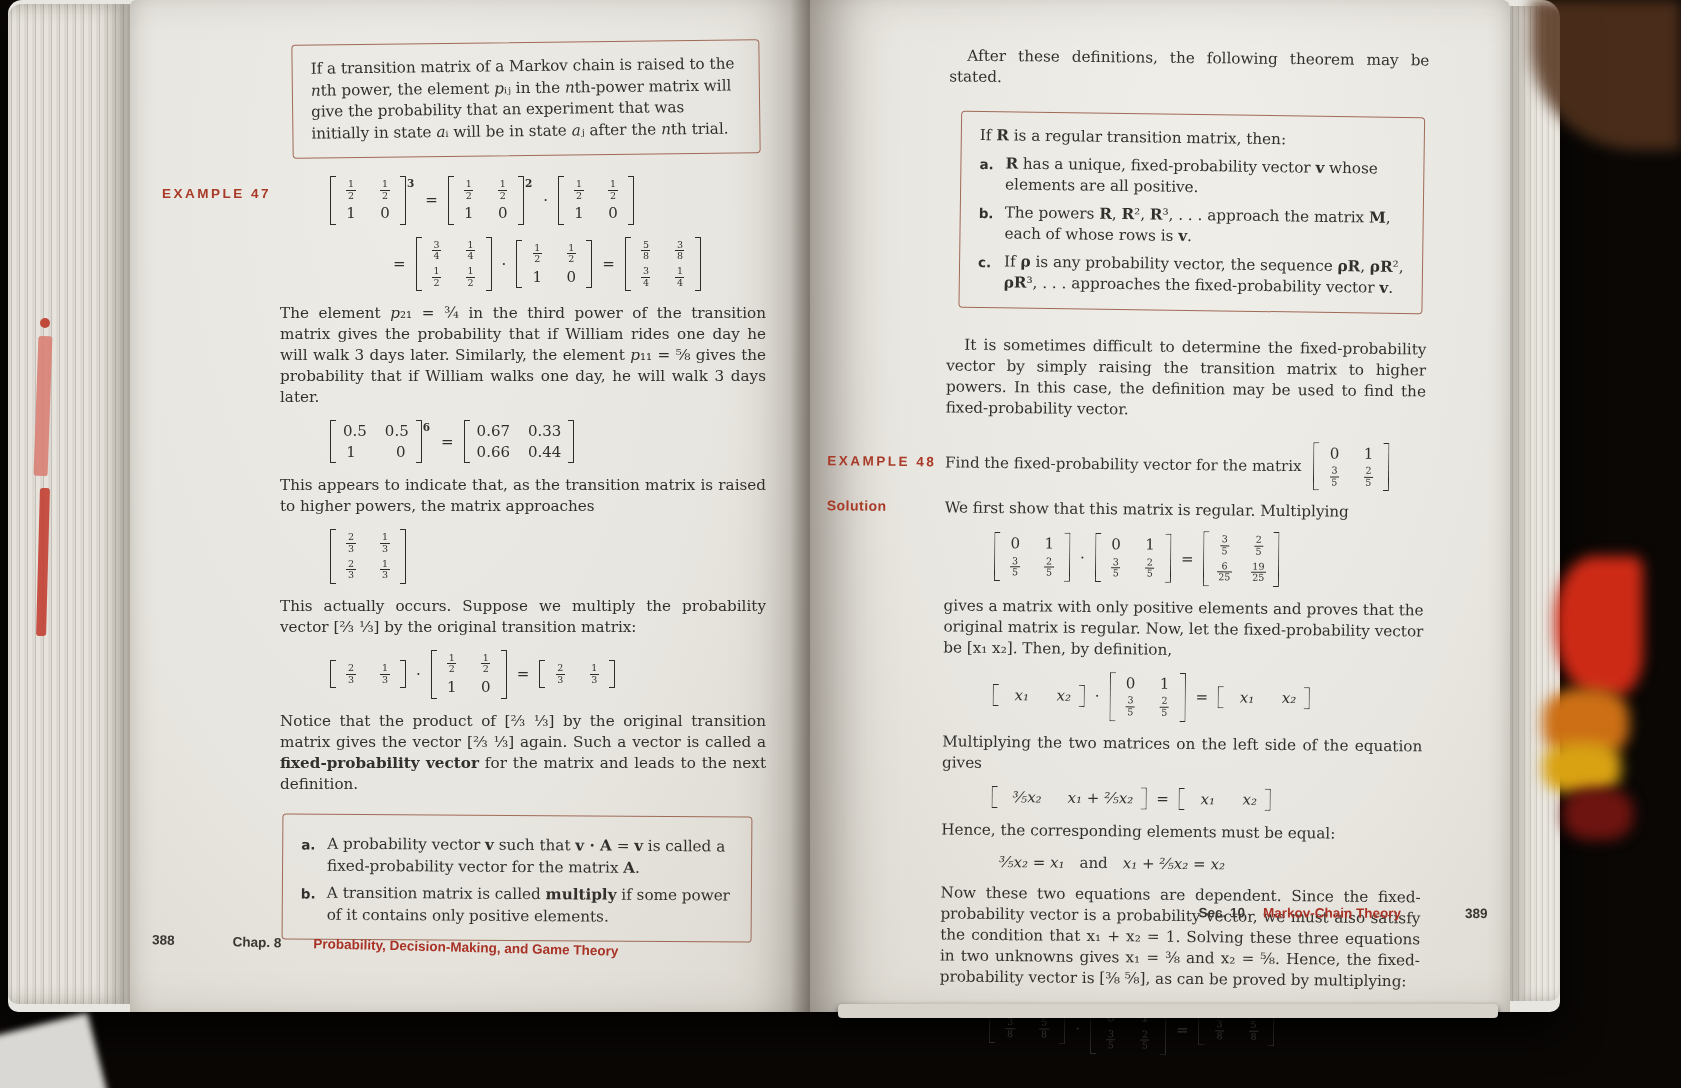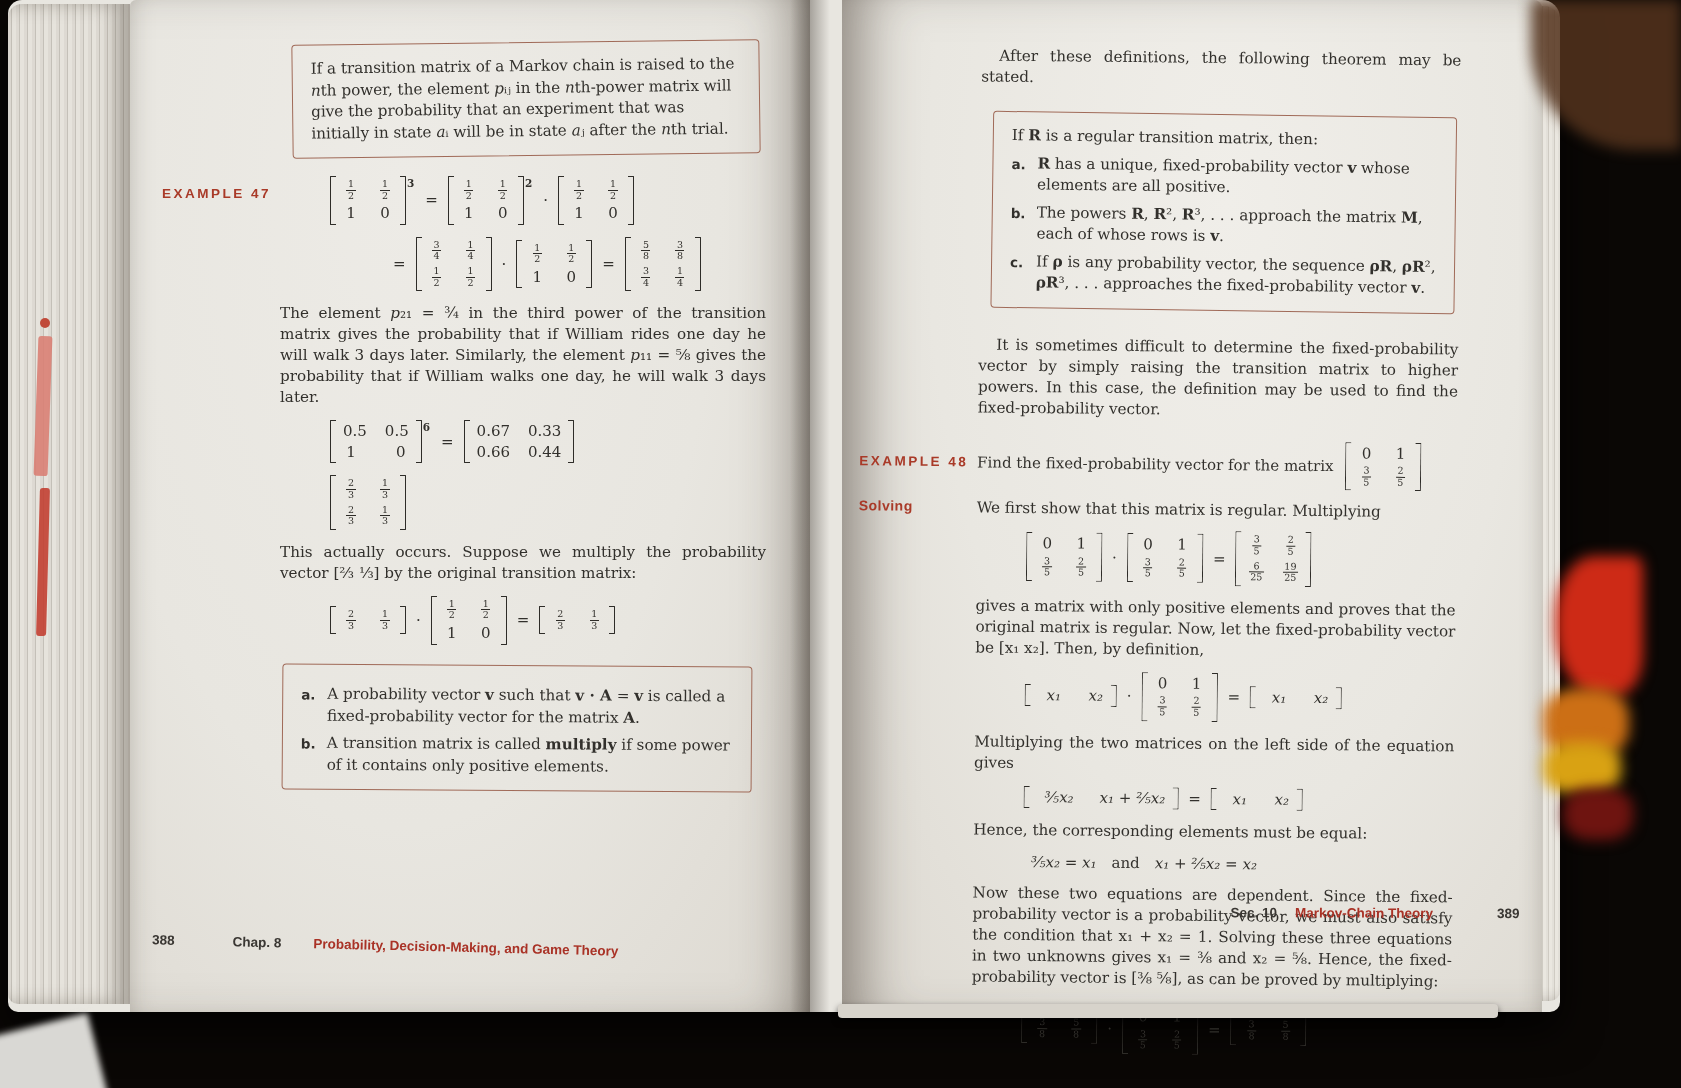--- a/index.html
+++ b/index.html
@@ -11,21 +11,21 @@
   .edges-left{position:absolute;left:0;top:4px;width:122px;height:1000px;border-radius:14px 0 0 10px;
         background:repeating-linear-gradient(90deg,#ddd9d2 0 3px,#c4c0b8 3px 4px,#e6e3dc 4px 8px);
         box-shadow:inset -14px 0 18px rgba(70,60,50,.35);}
   .edges-right{position:absolute;right:0;top:6px;width:50px;height:995px;border-radius:0 16px 10px 0;
         background:repeating-linear-gradient(90deg,#e3e0d9 0 2px,#cfcbc3 2px 3px,#eae7e0 3px 6px);
         box-shadow:inset 12px 0 14px rgba(70,60,50,.3);}
   .page{position:absolute;top:0;height:1012px;}
   .page-left{left:122px;width:680px;border-radius:6px 0 0 0;
         background:radial-gradient(ellipse at 40% 18%,#edebe6 0%,#e8e6e0 55%,#dcd8d0 100%);
         box-shadow:inset -42px 0 55px -28px rgba(60,50,40,.5),inset 18px 0 25px -18px rgba(60,50,40,.25);}
-  .page-right{left:834px;width:700px;border-radius:0 8px 0 0;
+  .page-right{left:802px;width:700px;border-radius:0 8px 0 0;
         background:radial-gradient(ellipse at 55% 20%,#f0eee9 0%,#e9e7e1 55%,#ddd9d1 100%);
         box-shadow:inset 46px 0 60px -30px rgba(60,50,40,.55),inset -16px 0 22px -16px rgba(60,50,40,.25);}
   .spine{position:absolute;left:782px;top:0;width:40px;height:1012px;
         background:linear-gradient(90deg,rgba(40,32,25,0) 0%,rgba(40,32,25,.34) 50%,rgba(40,32,25,0) 100%);}
   .book-bottom-band{position:absolute;left:830px;bottom:-6px;width:660px;height:14px;background:#d7d3cb;
         border-radius:4px;box-shadow:0 3px 6px rgba(0,0,0,.6);}
   
   .blob{position:absolute;filter:blur(7px);}
   .blob-topright{right:0;top:0;width:150px;height:150px;background:#54331d;border-radius:0 0 0 70%;opacity:.85;}
   .blob-red{right:38px;top:556px;width:88px;height:140px;background:#cd2a16;border-radius:45% 10% 30% 50%;}
@@ -294,20 +294,21 @@
                   <span class="m-cell">0.33</span>
                 </span>
                 <span class="m-row">
                   <span class="m-cell">0.66</span>
                   <span class="m-cell">0.44</span>
                 </span>
               </span>
             </span>
         </div>
 
+        <p class="body">This appears to indicate that, as the transition matrix is raised to higher powers, the matrix approaches</p>
 
         <div class="math-line">
           <span class="mx">
               <span class="m-grid">
                 <span class="m-row">
                   <span class="m-cell">
                     <span class="frac">
                       <span class="fnum">2</span>
                       <span class="fden">3</span>
                     </span>
@@ -395,20 +396,21 @@
                     <span class="frac">
                       <span class="fnum">1</span>
                       <span class="fden">3</span>
                     </span>
                   </span>
                 </span>
               </span>
             </span>
         </div>
 
+        <p class="body">Notice that the product of [⅔  ⅓] by the original transition matrix gives the vector [⅔  ⅓] again. Such a vector is called a <b>fixed-probability vector</b> for the matrix and leads to the next definition.</p>
 
         <div class="rule-box def-box">
           <div class="li">
             <span class="li-label">a.</span>
             <span>A probability vector <b>v</b> such that <b>v · A</b> = <b>v</b> is called a fixed-probability vector for the matrix <b>A</b>.</span>
           </div>
           <div class="li">
             <span class="li-label">b.</span>
             <span>A transition matrix is called <b>multiply</b> if some power of it contains only positive elements.</span>
           </div>
@@ -470,21 +472,21 @@
                         <span class="fden">5</span>
                       </span>
                     </span>
                   </span>
                 </span>
               </span>
           </div>
         </div>
 
         <div class="example-row" style="margin-top:2px">
-          <span class="example-label solution-label" style="top:0">Solving</span>
+          <span class="example-label solution-label" style="top:0">Solution</span>
           <div style="font-size:15.2px">We first show that this matrix is regular. Multiplying</div>
         </div>
 
         <div class="math-line">
           <span class="mx">
               <span class="m-grid">
                 <span class="m-row">
                   <span class="m-cell">0</span>
                   <span class="m-cell">1</span>
                 </span>

